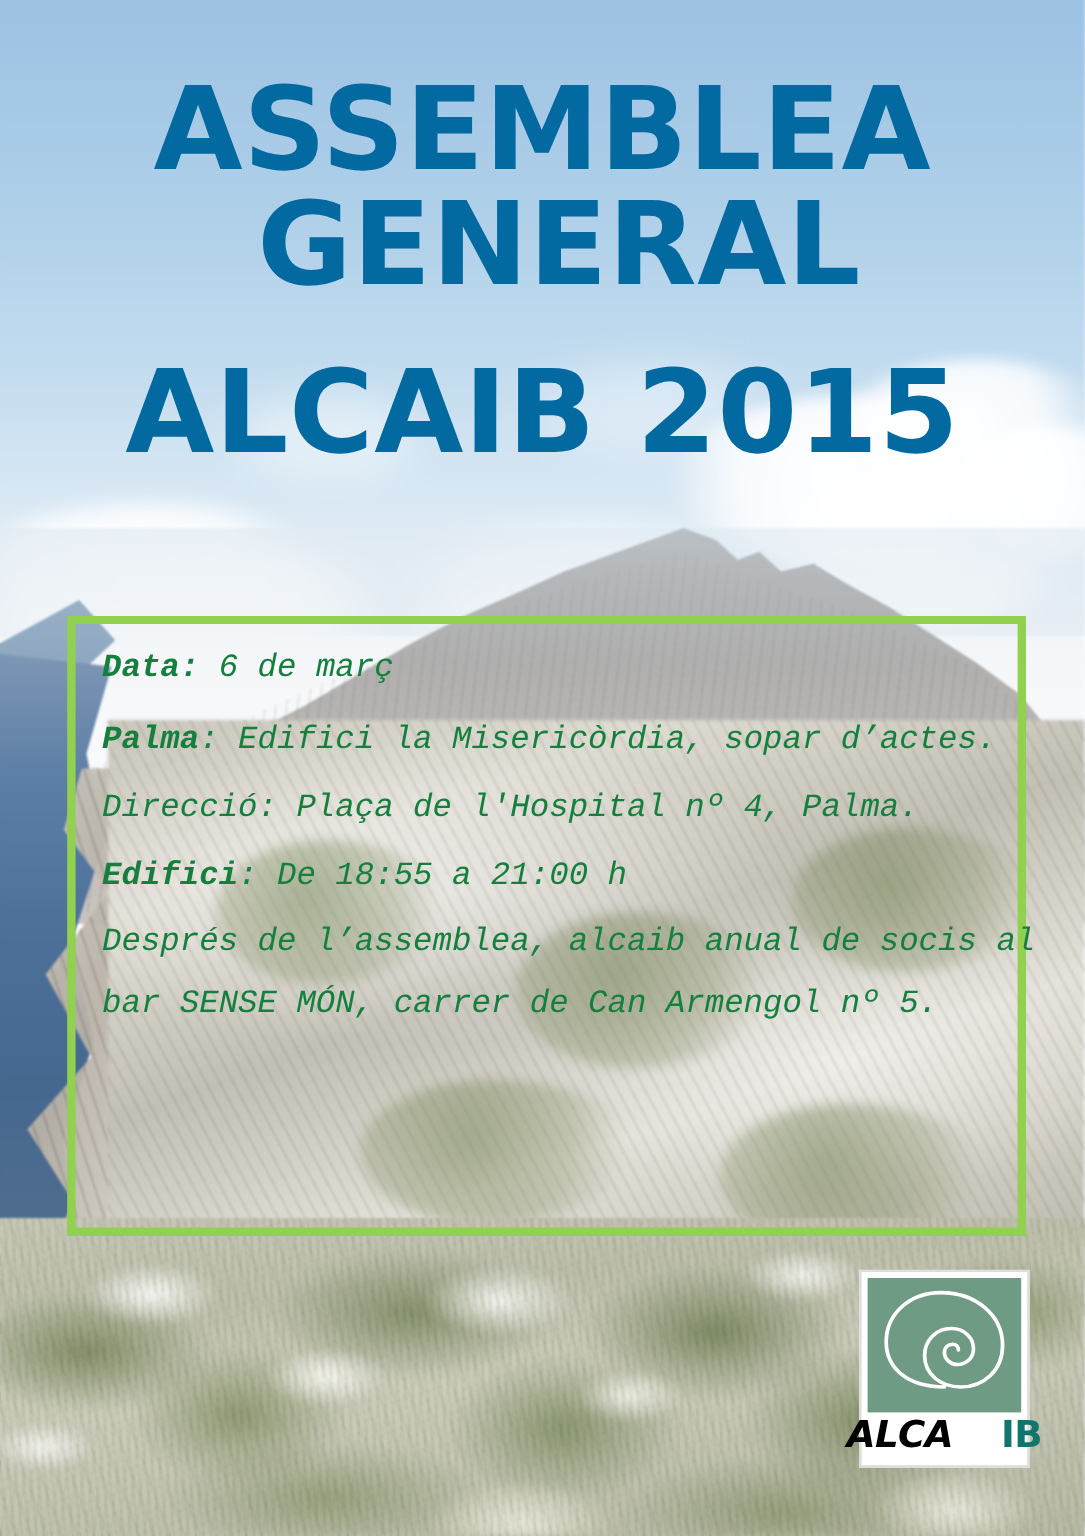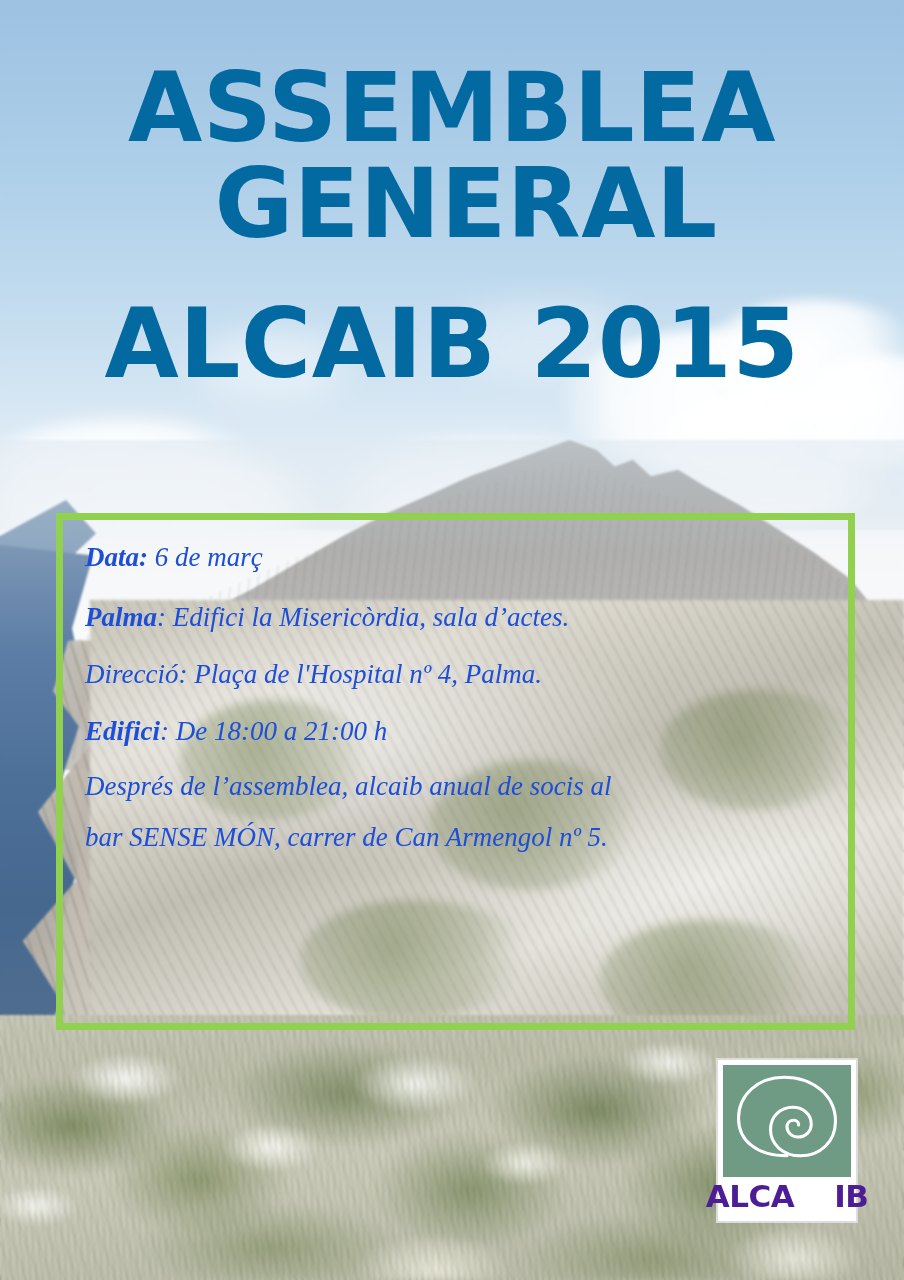--- a/index.html
+++ b/index.html
@@ -245,23 +245,23 @@
   
   .infobox {
     position: absolute;
     left: 56px; top: 513px;
     width: 799px; height: 517px;
     border: 7px solid #92d050;
     z-index: 6;
     padding: 24px 22px 0 22px;
   }
   .infobox p {
-    font-family: Liberation Serif, serif;
+    font-family: Liberation Mono, monospace;
     font-style: italic;
-    color: #1d4ed8;
+    color: #15803d;
     font-size: 27px;
     line-height: 1.0;
     margin: 0 0 29px 0;
     white-space: nowrap;
   }
   .infobox p b {
     font-weight: bold;
     font-style: italic;
   }
   .l-data   { margin-bottom: 33px !important; }
@@ -297,22 +297,22 @@
     background: #ffffff;
     display: flex;
     align-items: center;
     justify-content: center;
     font-family: "DejaVu Sans", sans-serif;
     font-weight: bold;
     font-size: 31px;
     letter-spacing: -0.5px;
     line-height: 1;
   }
-  .logo-word .alca { color: #4c1d95; }
-  .logo-word .ib   { color: #4c1d95; margin-left: 40px; }
+  .logo-word .alca { color: #000000; font-style: italic; }
+  .logo-word .ib   { color: #0f766e; margin-left: 40px; }
 </style>
 </head>
 <body>
 
 <div id="poster">
 
   <div class="photo">
     <div class="sky"></div>
 
     <div class="cloud c8"></div>
@@ -357,27 +357,27 @@
     <div class="line hl3">ALCAIB 2015</div>
   </div>
 
   <div class="infobox">
 
     <p class="l-data">
       <b>Data:</b><span> 6 de març</span>
     </p>
 
     <p class="l-lloc">
-      <b>Palma</b><span>: Edifici la Misericòrdia, sala d’actes.</span>
+      <b>Palma</b><span>: Edifici la Misericòrdia, sopar d’actes.</span>
     </p>
 
     <p class="l-dir">Direcció: Plaça de l'Hospital nº 4,  Palma.</p>
 
     <p class="l-horari">
-      <b>Edifici</b><span>: De 18:00 a 21:00 h</span>
+      <b>Edifici</b><span>: De 18:55 a 21:00 h</span>
     </p>
 
     <p class="l-sopar1">Després de l’assemblea, alcaib anual de socis al</p>
     <p class="l-sopar2">bar SENSE MÓN, carrer de Can Armengol nº 5.</p>
 
   </div>
 
   <div class="logo">
     <div class="logo-mark">
       <svg viewBox="0 0 132 120" preserveAspectRatio="none" aria-hidden="true">

